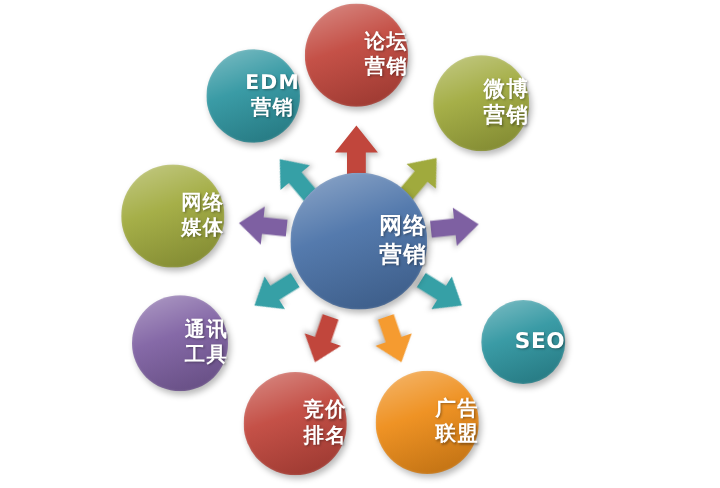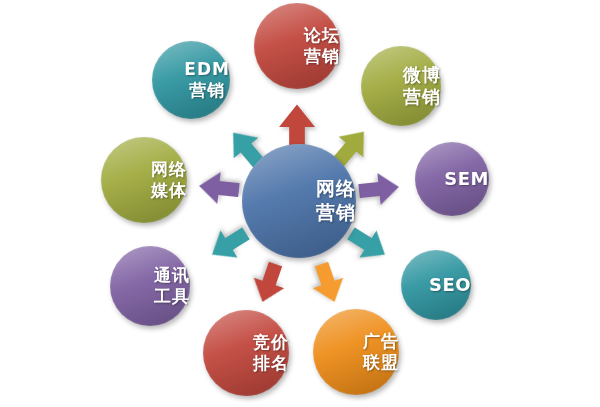--- a/index.html
+++ b/index.html
@@ -28,21 +28,21 @@
   }
   .c-center {left:242px; top:144px; width:114px; height:114px; font-size:19px;}
   .c-forum  {left:254px; top:3px;   width:86px;  height:86px;  font-size:17px;}
   .c-weibo  {left:361px; top:46px;  width:80px;  height:80px;  font-size:18px;}
   .c-sem    {left:415px; top:142px; width:74px;  height:74px;  font-size:18px; letter-spacing:.5px;}
   .c-seo    {left:401px; top:250px; width:70px;  height:70px;  font-size:18px; letter-spacing:.5px;}
   .c-ad     {left:313px; top:309px; width:86px;  height:86px;  font-size:17px;}
   .c-bid    {left:203px; top:310px; width:86px;  height:86px;  font-size:17px;}
   .c-comm   {left:110px; top:246px; width:80px;  height:80px;  font-size:17px;}
   .c-media  {left:101px; top:137px; width:86px;  height:86px;  font-size:17px;}
-  .c-edm    {left:152px; top:41px;  width:78px;  height:78px;  font-size:17px;}
+  .c-edm    {left:172px; top:41px;  width:78px;  height:78px;  font-size:17px;}
   .arrow-layer{position:absolute; left:0; top:0; width:600px; height:407px;}
   .arrow{filter:drop-shadow(2px 2px 2px rgba(0,0,0,.25));}
 </style>
 </head>
 <body>
 
 <div class="canvas">
 
   <svg class="arrow-layer" width="600" height="407" viewBox="0 0 600 407" xmlns="http://www.w3.org/2000/svg">
     <g class="arrow" transform="translate(297,127) rotate(0) scale(1.12)">
@@ -82,23 +82,20 @@
   <div class="circle c-forum" style="background-color: rgb(193, 70, 60);">
     <span>论坛
 营销</span>
   </div>
 
   <div class="circle c-weibo" style="background-color: rgb(160, 170, 61);">
     <span>微博
 营销</span>
   </div>
 
-  <div class="circle c-sem" style="background-color: rgb(126, 96, 162);">
-    <span>SEM</span>
-  </div>
 
   <div class="circle c-ad" style="background-color: rgb(238, 140, 23);">
     <span>广告
 联盟</span>
   </div>
 
   <div class="circle c-seo" style="background-color: rgb(46, 149, 160);">
     <span>SEO</span>
   </div>
 

